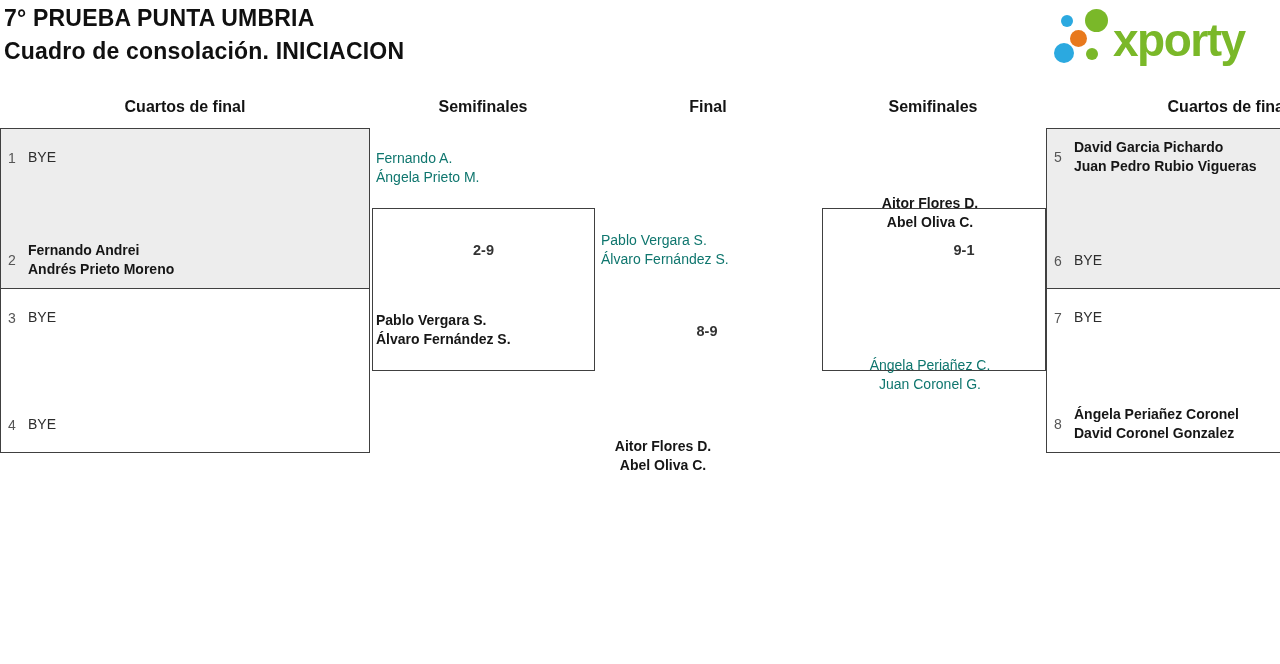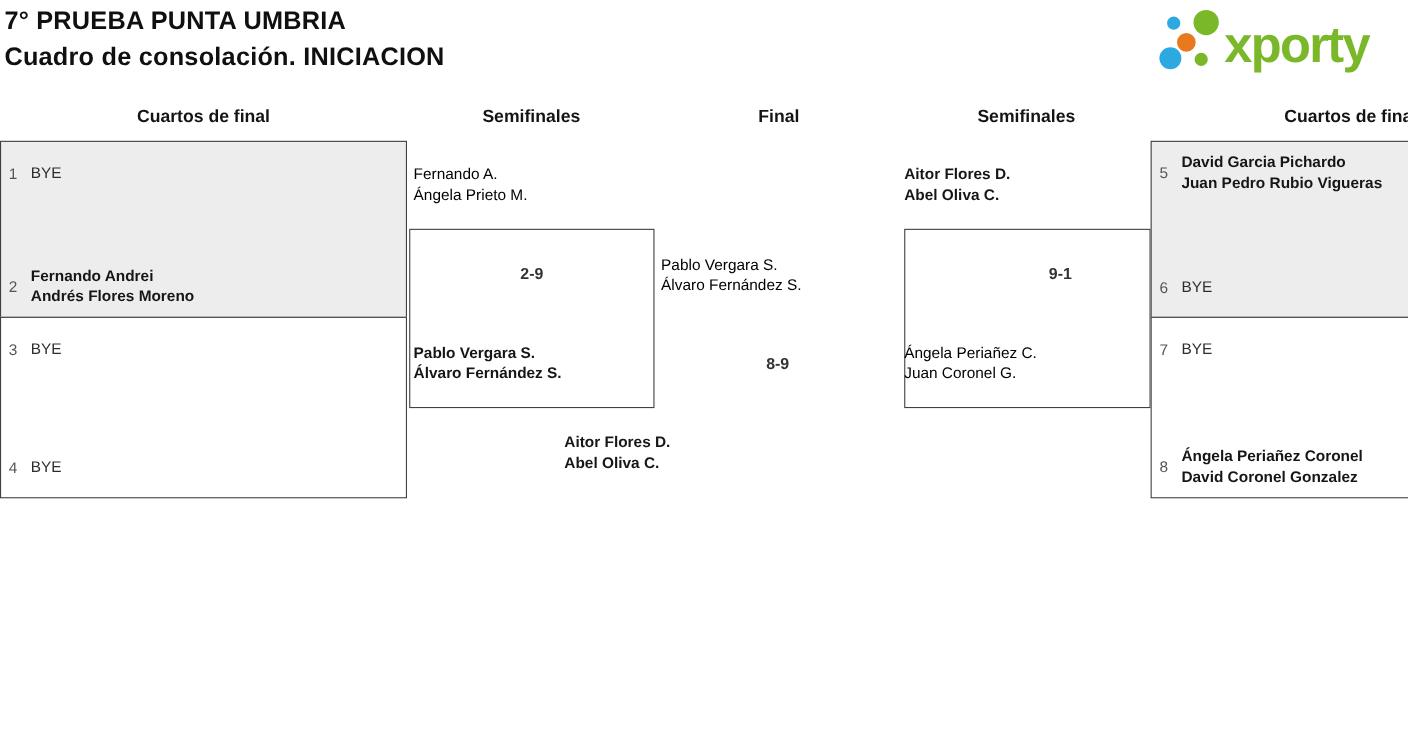--- a/index.html
+++ b/index.html
@@ -36,23 +36,23 @@
   #sfR{left:822px;top:208px;width:224px;height:163px;}
   
   .team{position:absolute;left:7px;right:6px;display:flex;align-items:center;gap:7px;}
   .seed{flex:none;width:13px;font-size:14px;color:#555;}
   .names{font-size:14px;line-height:19px;color:#2d2d2d;}
   .names .nl{display:block;white-space:nowrap;}
   .bold .names, .pair.bold{font-weight:700;color:#161616;}
   .t-top-1{top:19px;} .t-top-2{top:9px;}
   .t-bot-1{bottom:18px;} .t-bot-2{bottom:9px;}
   
-  .pair{position:absolute;font-size:14px;line-height:19px;color:#000000;}
+  .pair{position:absolute;font-size:14px;line-height:19px;color:#0f766e;}
   .pair .nl{display:block;white-space:nowrap;}
-  .pair.ralign{text-align:left;}
+  .pair.ralign{text-align:center;margin-top:45px;}
   #sfL-top{left:376px;top:149px;}
   #sfL-bot{left:376px;top:311px;}
   #sfR-top{left:822px;width:216px;top:149px;}
   #sfR-bot{left:822px;width:216px;top:311px;}
   #fin-top{left:601px;top:231px;}
   #fin-bot{left:513px;width:300px;top:392px;}
   .score{position:absolute;font-size:14.5px;color:#333;text-align:center;font-weight:bold;}
   #scoreL{left:372px;width:223px;top:242px;}
   #scoreR{left:852px;width:224px;top:242px;}
   #scoreF{left:607px;width:200px;top:323px;}
@@ -86,21 +86,21 @@
     <div class="team t-top-1">
       <span class="seed">1</span>
       <span class="names">
         <span class="nl">BYE</span>
       </span>
     </div>
     <div class="team t-bot-2 bold">
       <span class="seed">2</span>
       <span class="names">
         <span class="nl">Fernando Andrei</span>
-        <span class="nl">Andrés Flores Moreno</span>
+        <span class="nl">Andrés Prieto Moreno</span>
       </span>
     </div>
   </div>
 
   <div class="box" id="qfL2">
     <div class="team t-top-1">
       <span class="seed">3</span>
       <span class="names">
         <span class="nl">BYE</span>
       </span>

